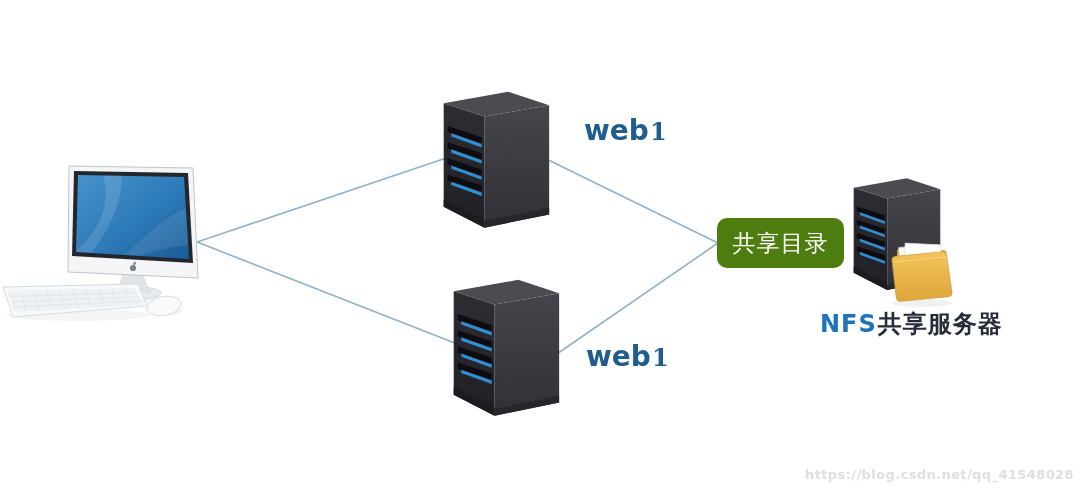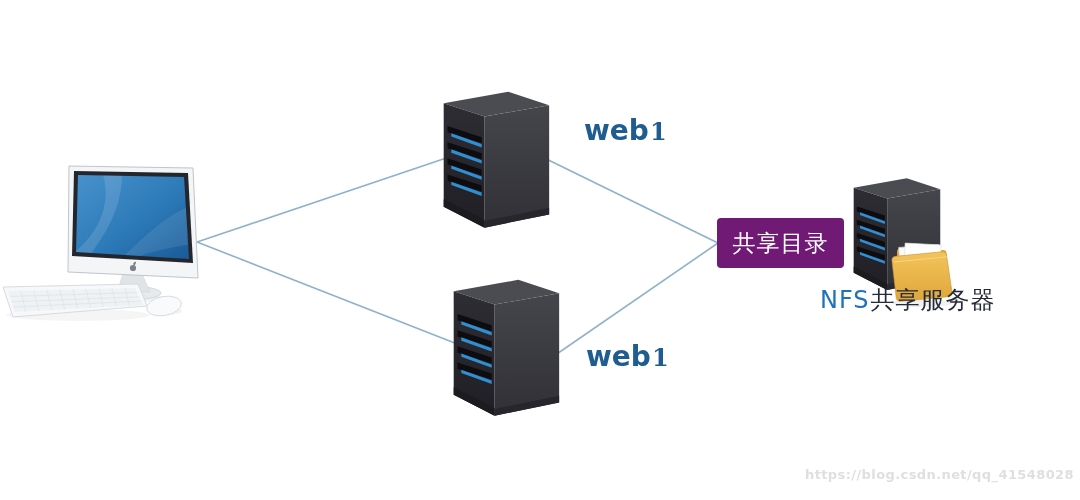--- a/index.html
+++ b/index.html
@@ -12,26 +12,26 @@
     position:absolute;color:#1f5c8f;font-weight:bold;font-size:28px;
     font-family:"DejaVu Sans", sans-serif;line-height:1;white-space:nowrap;
   }
   .label-web .num{
     font-family:"DejaVu Serif", serif;font-weight:600;font-size:24px;margin-left:1px;
   }
   .label-web.top{left:584px;top:117px;}
   .label-web.bottom{left:586px;top:343px;}
   .shared-btn{
     position:absolute;left:717px;top:218px;width:127px;height:50px;
-    background:#701a75;border-radius:4px;color:#ffffff;font-size:23px;
+    background:#4d7c0f;border-radius:10px;color:#ffffff;font-size:23px;
     display:flex;align-items:center;justify-content:center;
     letter-spacing:1px;white-space:nowrap;
   }
   .nfs-label{
-    position:absolute;left:820px;top:284px;font-size:24px;font-weight:normal;
+    position:absolute;left:820px;top:308px;font-size:24px;font-weight:bold;
     color:#252b38;letter-spacing:1px;white-space:nowrap;
   }
   .nfs-label .prefix{color:#1e74b8;margin-right:1px;}
   .watermark{
     position:absolute;top:467px;right:6px;font-size:13px;color:#dfdfe1;
     letter-spacing:0.4px;white-space:nowrap;font-weight:bold;
   }
 </style>
 </head>
 <body>

